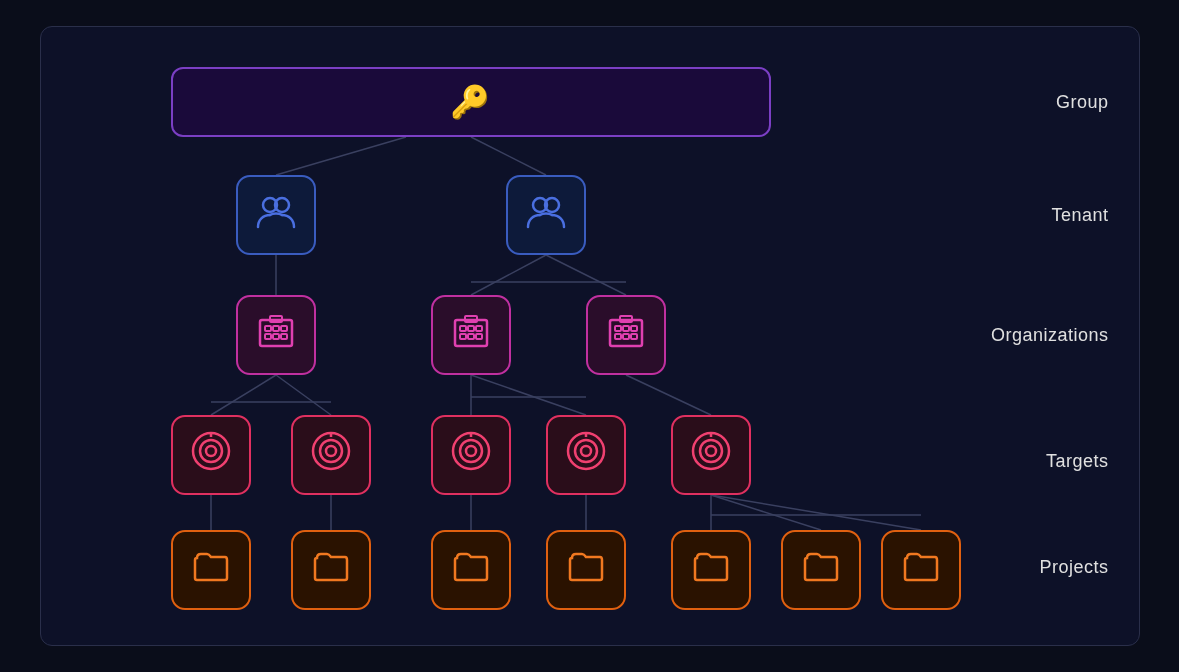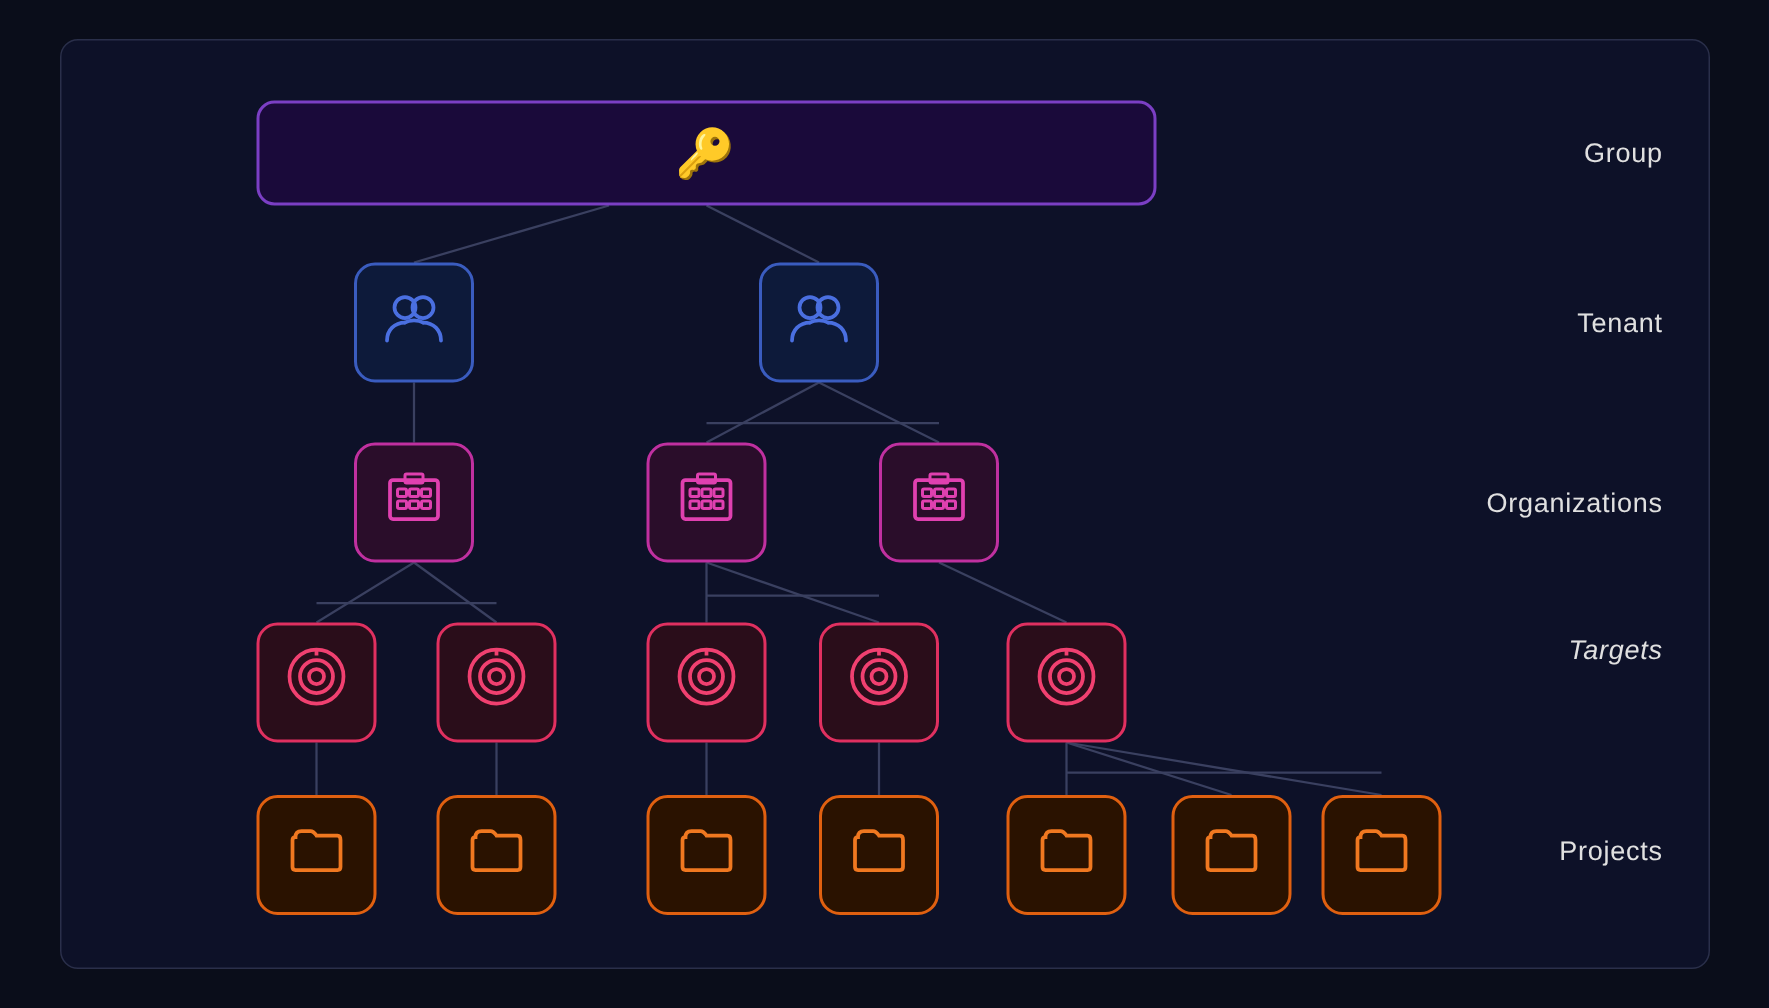--- a/index.html
+++ b/index.html
@@ -121,21 +121,21 @@
     .proj7 { left: 840px; top: 503px; }
   </style>
 </head>
 <body>
 
 <div class="diagram-container">
 
   <span class="row-label" style="top: 65px;">Group</span>
   <span class="row-label" style="top: 178px;">Tenant</span>
   <span class="row-label" style="top: 298px; text-align: center;">Organizations</span>
-  <span class="row-label" style="top: 396px; font-style: italic;">Targets</span>
+  <span class="row-label" style="top: 424px;">Targets</span>
   <span class="row-label" style="top: 530px;">Projects</span>
 
   <svg class="connector-svg">
 
     <line x1="365" y1="110" x2="235" y2="148" stroke="#3a4060" stroke-width="1.5"></line>
     <line x1="430" y1="110" x2="505" y2="148" stroke="#3a4060" stroke-width="1.5"></line>
 
     <line x1="235" y1="228" x2="235" y2="268" stroke="#3a4060" stroke-width="1.5"></line>
 
     <line x1="505" y1="228" x2="430" y2="268" stroke="#3a4060" stroke-width="1.5"></line>

